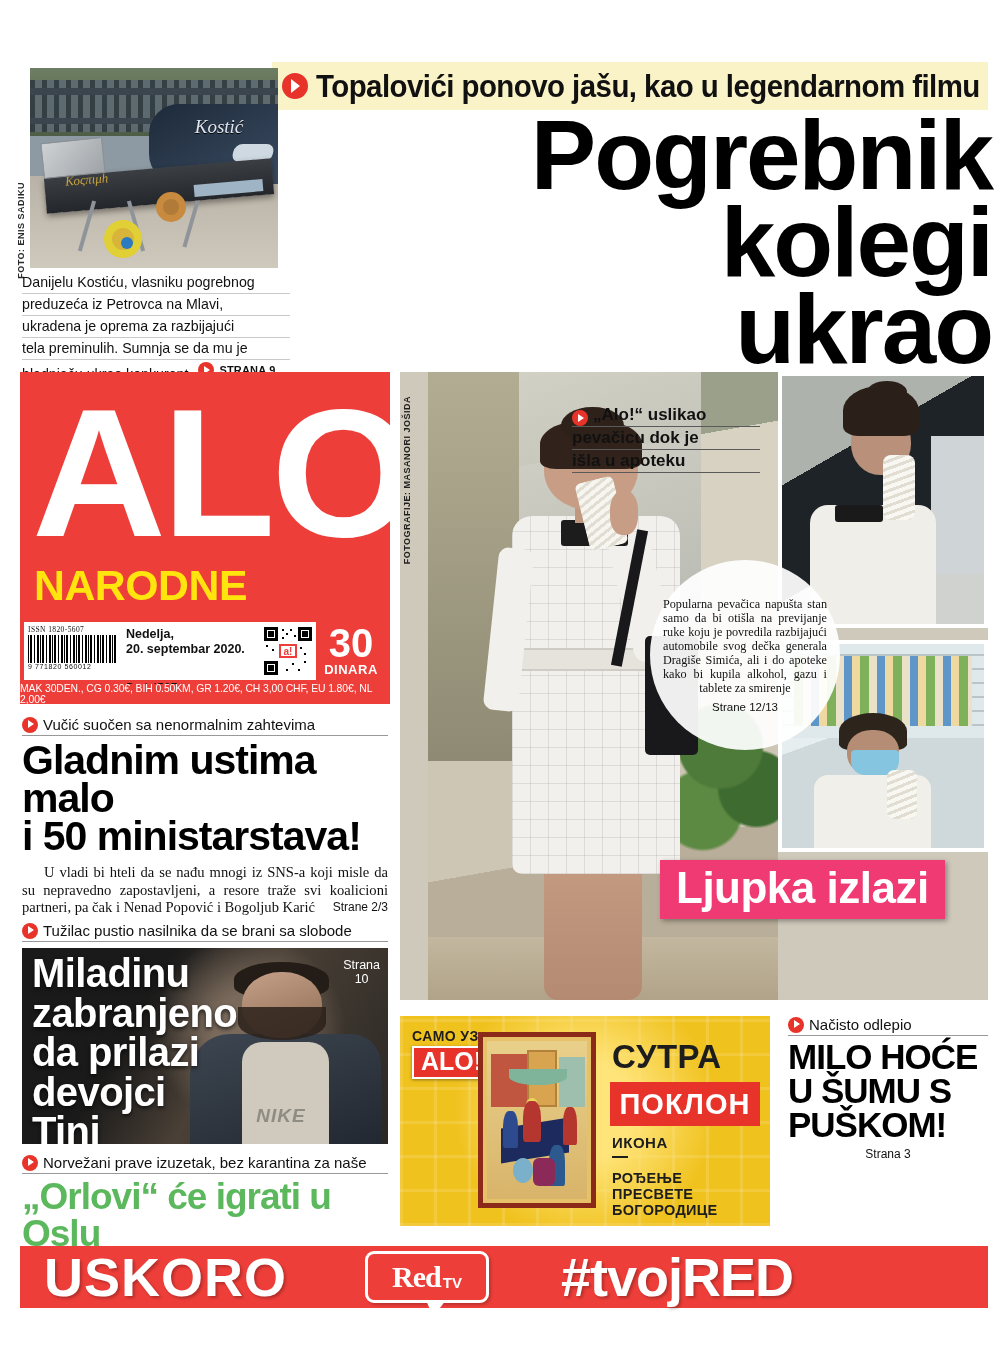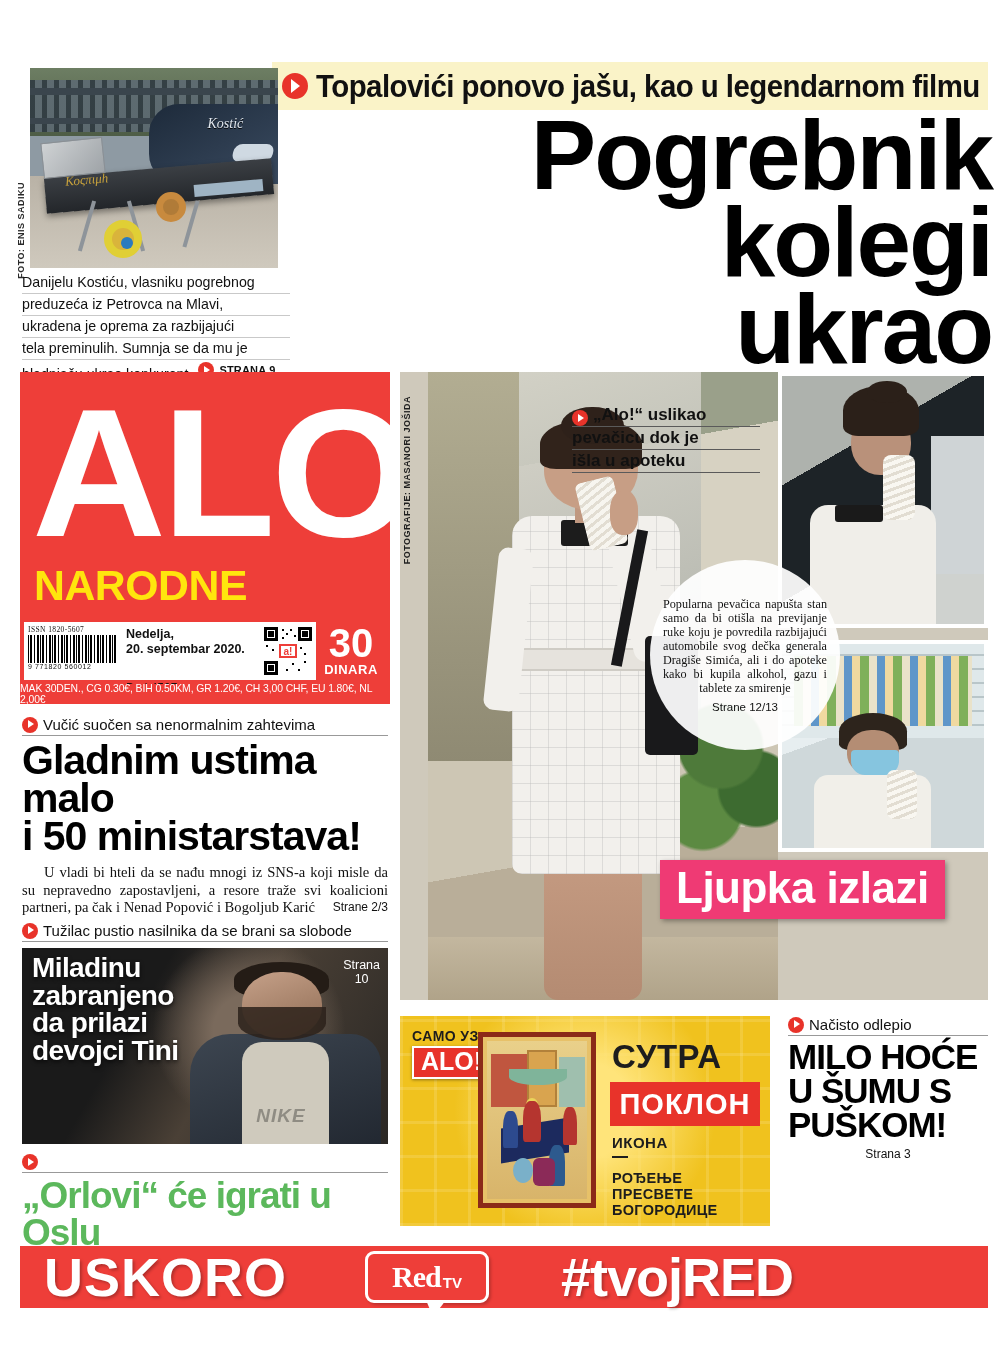--- a/index.html
+++ b/index.html
@@ -28,21 +28,21 @@
   .photo-cart{position:absolute;left:30px;top:68px;width:248px;height:200px;overflow:hidden;
               background:#8e9aa3;}
   .pc-sky{position:absolute;left:0;top:0;width:100%;height:34%;background:linear-gradient(#6d7e63,#4e5d46);}
   .pc-rail{position:absolute;left:0;top:6%;width:100%;height:26%;
            background:repeating-linear-gradient(90deg,#2f3a42 0 5px,#5d6a73 5px 12px);opacity:.9;}
   .pc-railbar{position:absolute;left:0;top:10%;width:100%;height:7px;background:#3a454d;}
   .pc-railbar2{position:absolute;left:0;top:25%;width:100%;height:6px;background:#3a454d;}
   .pc-ground{position:absolute;left:0;bottom:0;width:100%;height:46%;background:linear-gradient(#b9b2a6,#cfc9bd);}
   .pc-car{position:absolute;right:-6%;top:18%;width:58%;height:40%;background:linear-gradient(150deg,#1d2a3a,#3c4d63);border-radius:30px 10px 4px 30px;}
   .pc-carlight{position:absolute;right:2%;top:38%;width:16%;height:9%;background:#cfd9e2;border-radius:8px;transform:skewX(-12deg);}
-  .pc-cartext{position:absolute;right:14%;top:24%;color:#dfe6ee;font-family:"Liberation Serif",serif;font-style:italic;font-size:14px;text-shadow:0 1px 0 #000;}
+  .pc-cartext{position:absolute;right:14%;top:24%;color:#dfe6ee;font-family:"Liberation Serif",serif;font-style:italic;font-size:19px;text-shadow:0 1px 0 #000;}
   .pc-tray{position:absolute;left:6%;top:50%;width:92%;height:18%;background:linear-gradient(#3b3f44,#23262a);transform:rotate(-5deg);box-shadow:0 3px 6px rgba(0,0,0,.4);}
   .pc-traytext{position:absolute;left:14%;top:52%;color:#c8a23c;font-family:"Liberation Serif",serif;font-style:italic;font-size:13px;transform:rotate(-5deg);}
   .pc-traywin{position:absolute;right:6%;top:57%;width:28%;height:6%;background:#9fb4c4;transform:rotate(-5deg);}
   .pc-box{position:absolute;left:5%;top:36%;width:24%;height:17%;background:linear-gradient(135deg,#cfd2d4,#9ea3a7);transform:rotate(-6deg);
           border:1px solid #8b9095;}
   .pc-leg1{position:absolute;left:22%;top:66%;width:4px;height:26%;background:#8e949a;transform:rotate(16deg);}
   .pc-leg2{position:absolute;left:42%;top:66%;width:4px;height:26%;background:#8e949a;transform:rotate(-16deg);}
   .pc-leg3{position:absolute;left:64%;top:66%;width:4px;height:24%;background:#8e949a;transform:rotate(16deg);}
   .pc-wheel1{position:absolute;left:30%;top:76%;width:38px;height:38px;border-radius:50%;background:#d9b43b;border:8px solid #e0cf35;box-sizing:border-box;}
   .pc-wheel1::after{content:"";position:absolute;left:9px;top:9px;width:12px;height:12px;border-radius:50%;background:#2a7bbf;}
@@ -105,21 +105,21 @@
       linear-gradient(120deg,#1a1a1a 0 32%,#4a4036 55%,#2a2724 100%);}
   .st3 .face{position:absolute;left:60%;top:12%;width:22%;height:34%;border-radius:48% 48% 46% 46%;
              background:linear-gradient(160deg,#c6a189,#8d6a52);}
   .st3 .hair{position:absolute;left:58%;top:7%;width:26%;height:18%;border-radius:50% 50% 30% 30%;background:#241c16;}
   .st3 .beard{position:absolute;left:59%;top:30%;width:24%;height:17%;border-radius:0 0 50% 50%;background:#2b211a;opacity:.85;}
   .st3 .torso{position:absolute;left:46%;top:44%;width:52%;height:56%;background:linear-gradient(160deg,#3d4651,#222831);border-radius:40px 30px 0 0;}
   .st3 .shirt{position:absolute;left:60%;top:48%;width:24%;height:52%;background:#cfcabd;border-radius:20px 20px 0 0;}
   .st3 .nike{position:absolute;left:64%;top:80%;color:#8f8c83;font-size:19px;font-style:italic;font-weight:bold;letter-spacing:1px;}
   .st3 .hl{position:absolute;left:10px;top:6px;width:56%;color:#fff;
            font-family:"Liberation Sans Narrow","Liberation Sans",sans-serif;font-weight:bold;
-           font-size:28px;line-height:0.99;letter-spacing:-0.6px;text-shadow:0 2px 4px rgba(0,0,0,.7);}
+           font-size:40px;line-height:0.99;letter-spacing:-0.6px;text-shadow:0 2px 4px rgba(0,0,0,.7);}
   .st3 .sp{position:absolute;right:8px;top:10px;color:#fff;font-size:12.5px;text-align:center;line-height:14px;}
 
   
   .st4{position:absolute;left:22px;top:1154px;width:366px;}
   .st4 .hh{font-size:37px;line-height:1;letter-spacing:-1px;color:#5cb85c;margin-top:4px;
            font-family:"Liberation Sans Narrow","Liberation Sans",sans-serif;font-weight:bold;}
   .st4 .sp{font-size:12px;text-align:right;color:#111;margin-top:-4px;}
 
   
   .collage{position:absolute;left:400px;top:372px;width:588px;height:628px;overflow:hidden;background:#cfc9bb;}
@@ -381,20 +381,21 @@
     </div>
     <div class="sp">
       <div>Strana</div>
       <div>10</div>
     </div>
   </div>
 
   <div class="st4">
     <div class="kick-line">
       <span class="bullet-red sm"></span>
+      <span class="t">Norvežani prave izuzetak, bez karantina za naše</span>
     </div>
     <div class="hh">„Orlovi“ će igrati u Oslu</div>
     <div class="sp">Strana 21</div>
   </div>
 
   <div class="collage">
     <div class="cg-main">
       <div class="cg-wallL"></div>
       <div class="cg-glass"></div>
       <div class="cg-plant"></div>

